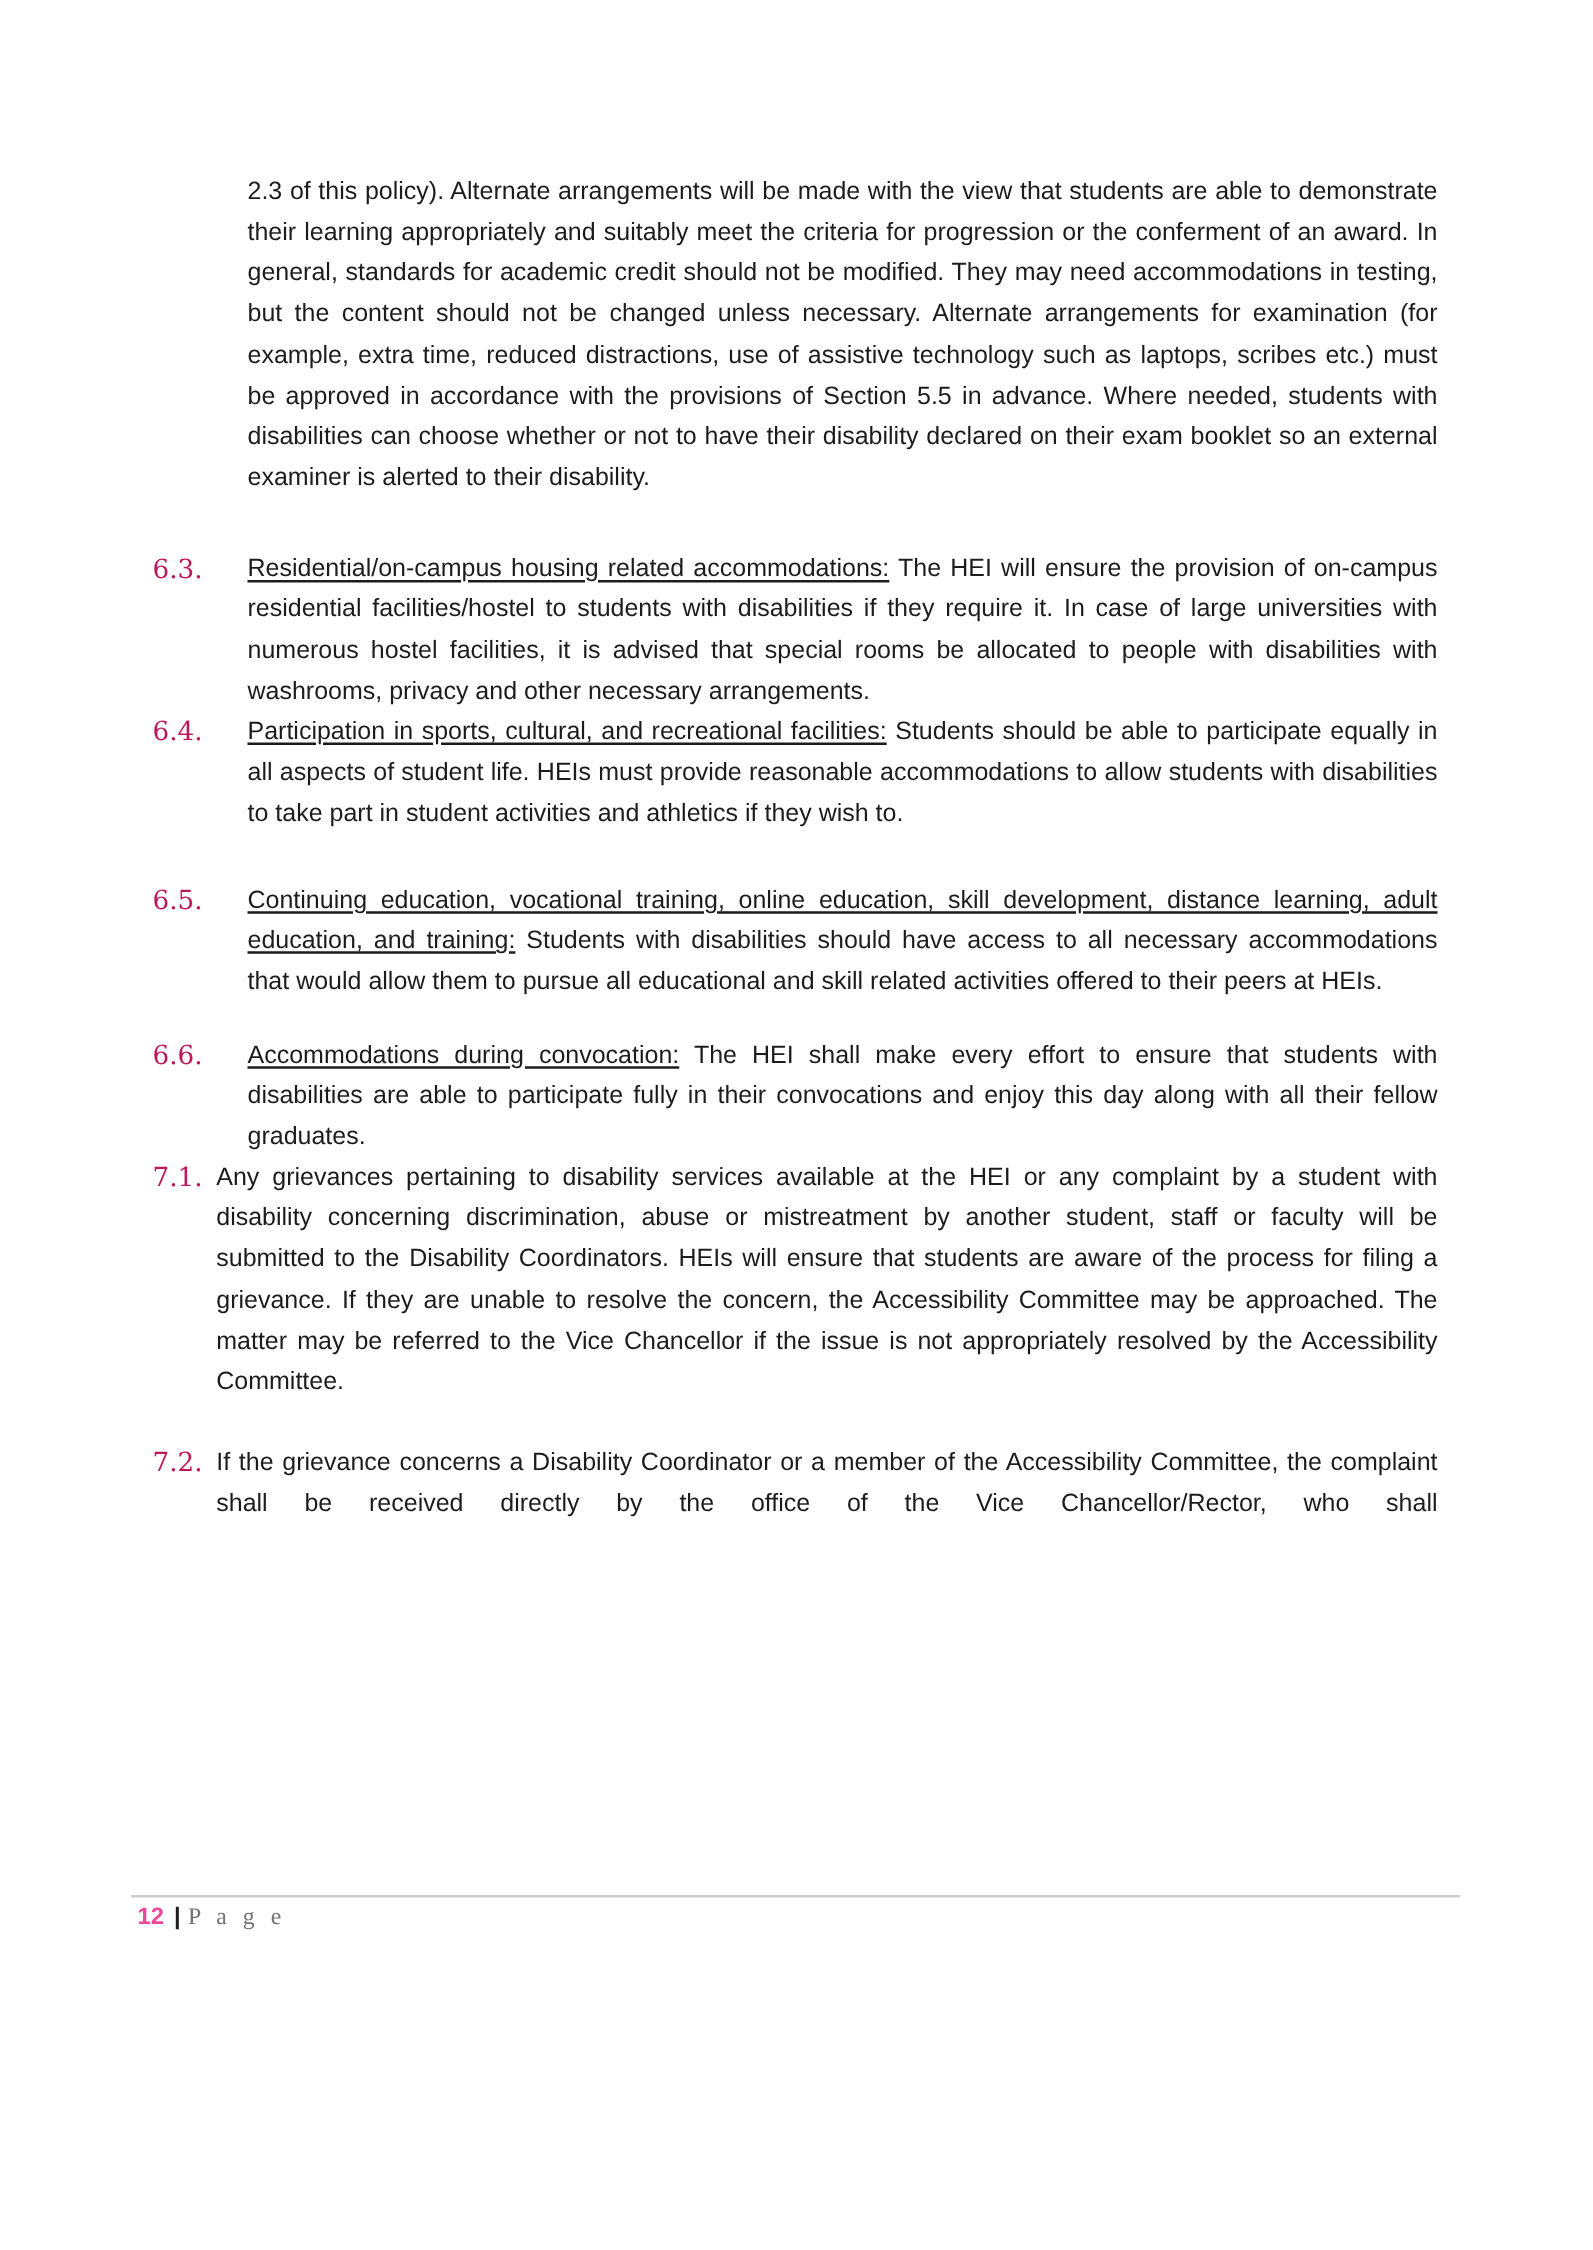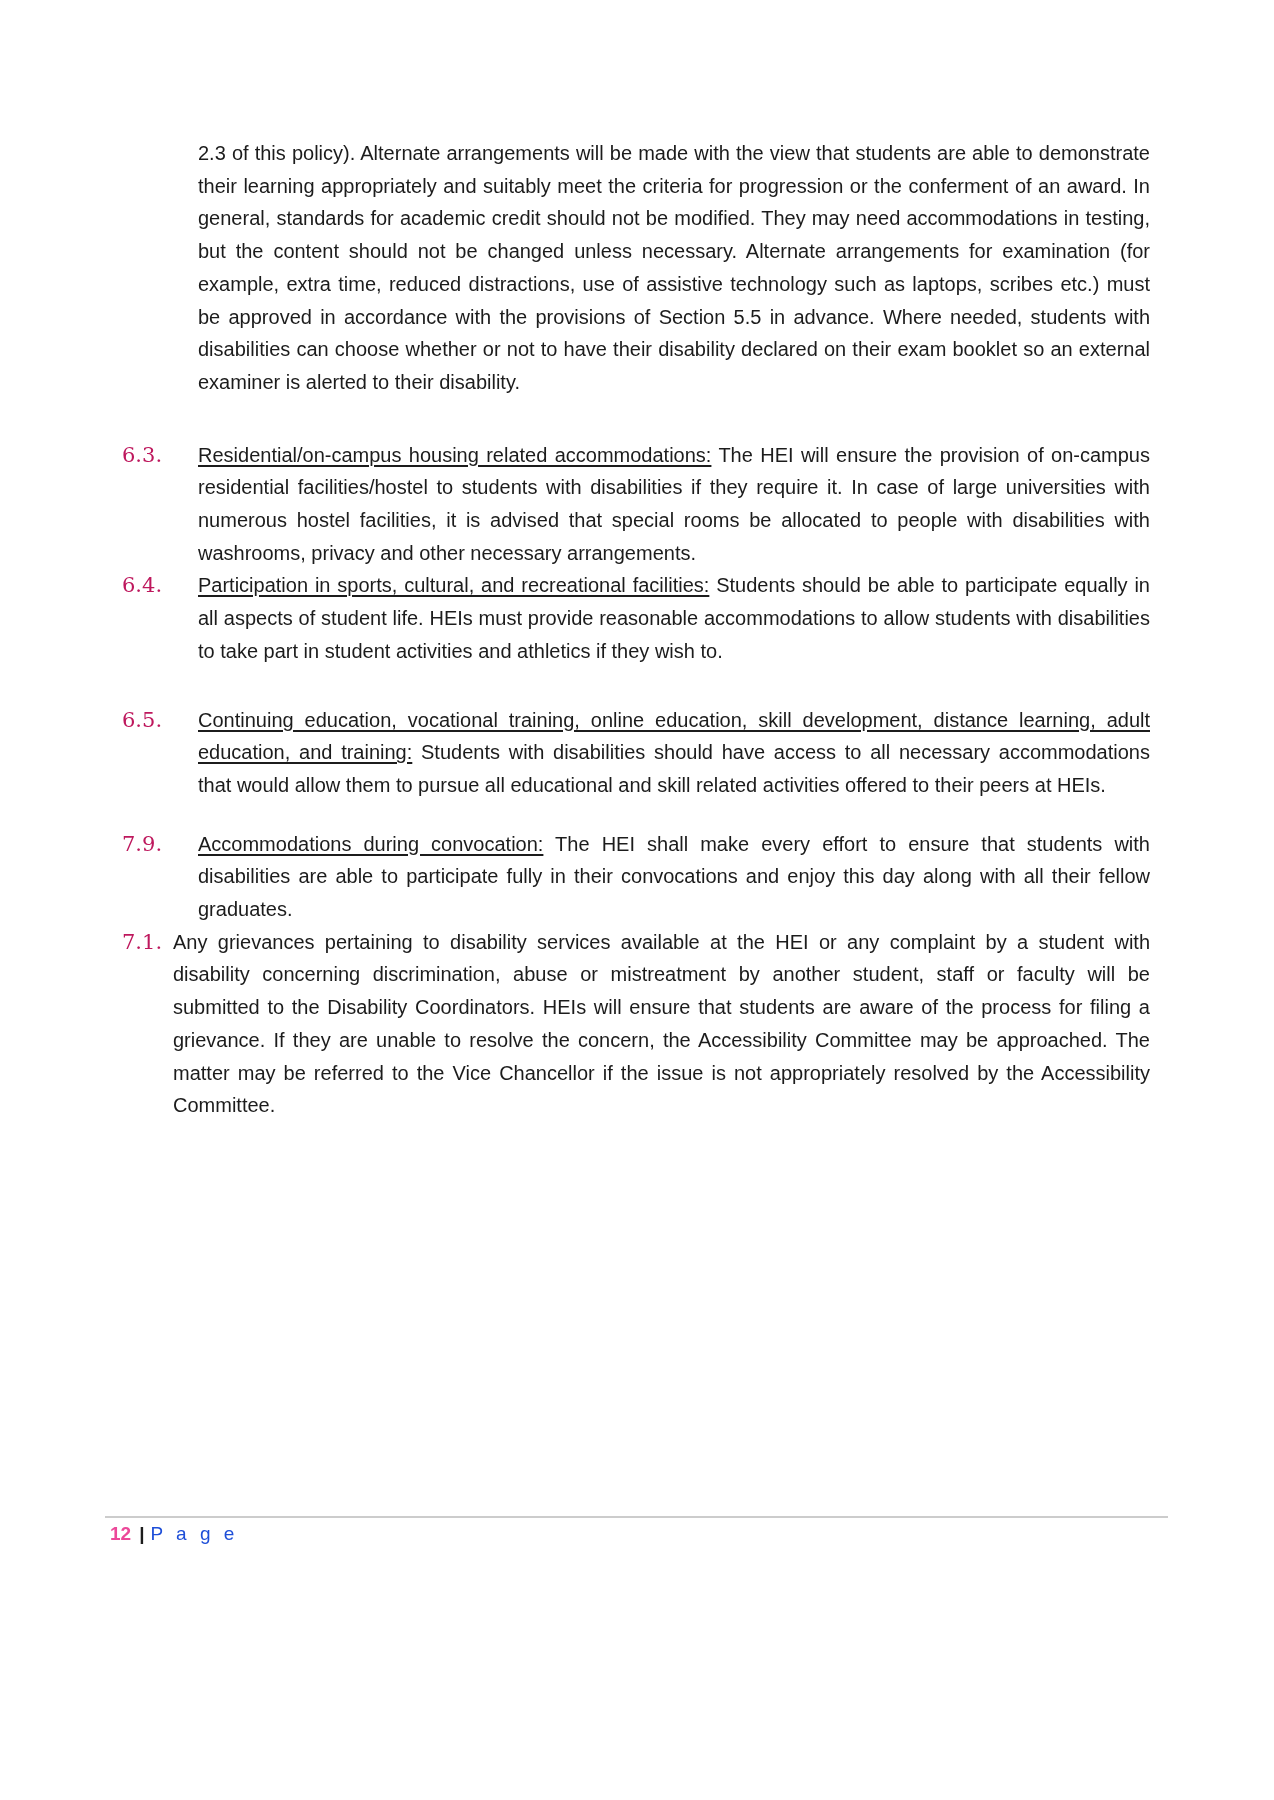--- a/index.html
+++ b/index.html
@@ -93,22 +93,23 @@
   .footer .page-num {
     font-weight: bold;
     color: #ec4899;
   }
   .footer .sep {
     font-weight: bold;
     color: #1c1c1c;
     padding: 0 6px 0 8px;
   }
   .footer .page-word {
-    color: #1d4ed8;
+    color: #737373;
     letter-spacing: 4px;
+    font-family: Liberation Serif, serif;
   }
 </style>
 </head>
 <body>
 
 <div class="page">
   <div class="content">
 
     <p class="body-text p-cont">2.3 of this policy). Alternate arrangements will be made with the view that students are able to demonstrate their learning appropriately and suitably meet the criteria for progression or the conferment of an award. In general, standards for academic credit should not be modified. They may need accommodations in testing, but the content should not be changed unless necessary. Alternate arrangements for examination (for example, extra time, reduced distractions, use of assistive technology such as laptops, scribes etc.) must be approved in accordance with the provisions of Section 5.5 in advance. Where needed, students with disabilities can choose whether or not to have their disability declared on their exam booklet so an external examiner is alerted to their disability.</p>
 
@@ -121,30 +122,34 @@
       <span class="num">6.4.</span>
       <p class="body-text"><span class="uheading">Participation in sports, cultural, and recreational facilities:</span> <span>Students should be able to participate equally in all aspects of student life. HEIs must provide reasonable accommodations to allow students with disabilities to take part in student activities and athletics if they wish to.</span></p>
     </div>
 
     <div class="item item6 mt36">
       <span class="num">6.5.</span>
       <p class="body-text"><span class="uheading">Continuing education, vocational training, online education, skill development, distance learning, adult education, and training:</span> <span>Students with disabilities should have access to all necessary accommodations that would allow them to pursue all educational and skill related activities offered to their peers at HEIs.</span></p>
     </div>
 
     <div class="item item6 mt26">
-      <span class="num">7.9.</span>
+      <span class="num">6.6.</span>
       <p class="body-text"><span class="uheading">Accommodations during convocation:</span> <span>The HEI shall make every effort to ensure that students with disabilities are able to participate fully in their convocations and enjoy this day along with all their fellow graduates.</span></p>
     </div>
 
 
     <div class="item item7 mt46">
       <span class="num">7.1.</span>
       <p class="body-text">Any grievances pertaining to disability services available at the HEI or any complaint by a student with disability concerning discrimination, abuse or mistreatment by another student, staff or faculty will be submitted to the Disability Coordinators. HEIs will ensure that students are aware of the process for filing a grievance. If they are unable to resolve the concern, the Accessibility Committee may be approached. The matter may be referred to the Vice Chancellor if the issue is not appropriately resolved by the Accessibility Committee.</p>
     </div>
 
+    <div class="item item7 mt32">
+      <span class="num">7.2.</span>
+      <p class="body-text force-last">If the grievance concerns a Disability Coordinator or a member of the Accessibility Committee, the complaint shall be received directly by the office of the Vice Chancellor/Rector, who shall</p>
+    </div>
 
   </div>
 
   <hr class="footer-rule">
 
   <div class="footer">
     <span class="page-num">12</span><span class="sep">|</span><span class="page-word">P a g e</span>
   </div>
 </div>
 

